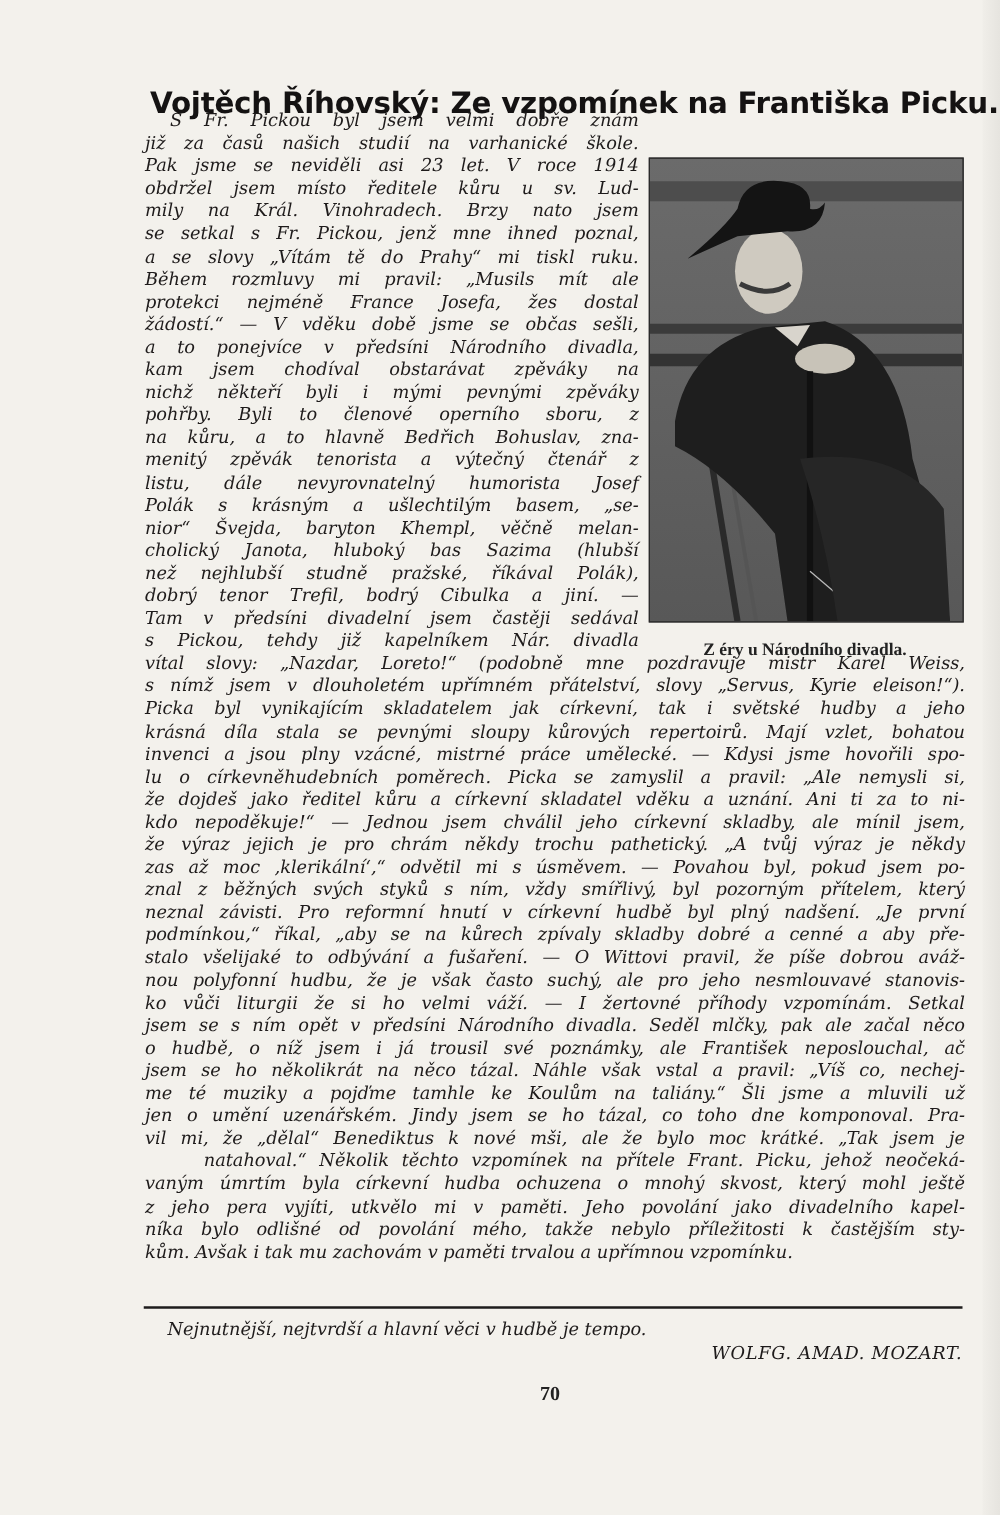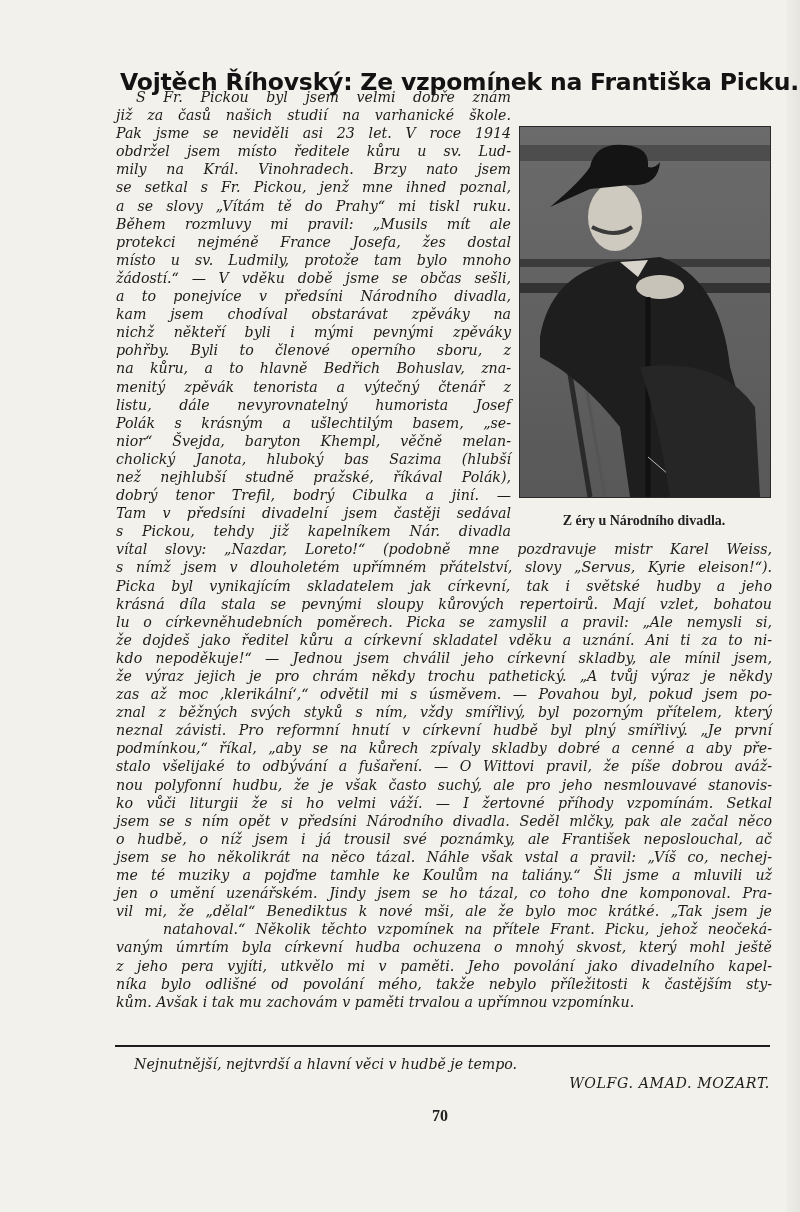--- a/index.html
+++ b/index.html
@@ -72,21 +72,20 @@
   <div class="narrow-block" id="narrow-block">
       <div class="line first" style="display: block;"><span style="white-space: nowrap; word-spacing: 0px;">S Fr. Pickou byl jsem velmi dobře znám</span></div>
       <div class="line" style="display: block;"><span style="white-space: nowrap; word-spacing: 0px;">již za časů našich studií na varhanické škole.</span></div>
       <div class="line" style="display: block;"><span style="white-space: nowrap; word-spacing: 0px;">Pak jsme se neviděli asi 23 let. V roce 1914</span></div>
       <div class="line" style="display: block;"><span style="white-space: nowrap; word-spacing: 0px;">obdržel jsem místo ředitele kůru u sv. Lud-</span></div>
       <div class="line" style="display: block;"><span style="white-space: nowrap; word-spacing: 0px;">mily na Král. Vinohradech. Brzy nato jsem</span></div>
       <div class="line" style="display: block;"><span style="white-space: nowrap; word-spacing: 0px;">se setkal s Fr. Pickou, jenž mne ihned poznal,</span></div>
       <div class="line" style="display: block;"><span style="white-space: nowrap; word-spacing: 0px;">a se slovy „Vítám tě do Prahy“ mi tiskl ruku.</span></div>
       <div class="line" style="display: block;"><span style="white-space: nowrap; word-spacing: 0px;">Během rozmluvy mi pravil: „Musils mít ale</span></div>
       <div class="line" style="display: block;"><span style="white-space: nowrap; word-spacing: 0px;">protekci nejméně France Josefa, žes dostal</span></div>
-      <div class="line" style="display: block;"><span style="white-space: nowrap; word-spacing: 0px;">místo u sv. Ludmily, protože tam bylo mnoho</span></div>
       <div class="line" style="display: block;"><span style="white-space: nowrap; word-spacing: 0px;">žádostí.“ — V vděku době jsme se občas sešli,</span></div>
       <div class="line" style="display: block;"><span style="white-space: nowrap; word-spacing: 0px;">a to ponejvíce v předsíni Národního divadla,</span></div>
       <div class="line" style="display: block;"><span style="white-space: nowrap; word-spacing: 0px;">kam jsem chodíval obstarávat zpěváky na</span></div>
       <div class="line" style="display: block;"><span style="white-space: nowrap; word-spacing: 0px;">nichž někteří byli i mými pevnými zpěváky</span></div>
       <div class="line" style="display: block;"><span style="white-space: nowrap; word-spacing: 0px;">pohřby. Byli to členové operního sboru, z</span></div>
       <div class="line" style="display: block;"><span style="white-space: nowrap; word-spacing: 0px;">na kůru, a to hlavně Bedřich Bohuslav, zna-</span></div>
       <div class="line" style="display: block;"><span style="white-space: nowrap; word-spacing: 0px;">menitý zpěvák tenorista a výtečný čtenář z</span></div>
       <div class="line" style="display: block;"><span style="white-space: nowrap; word-spacing: 0px;">listu, dále nevyrovnatelný humorista Josef</span></div>
       <div class="line" style="display: block;"><span style="white-space: nowrap; word-spacing: 0px;">Polák s krásným a ušlechtilým basem, „se-</span></div>
       <div class="line" style="display: block;"><span style="white-space: nowrap; word-spacing: 0px;">nior“ Švejda, baryton Khempl, věčně melan-</span></div>
@@ -94,27 +93,28 @@
       <div class="line" style="display: block;"><span style="white-space: nowrap; word-spacing: 0px;">než nejhlubší studně pražské, říkával Polák),</span></div>
       <div class="line" style="display: block;"><span style="white-space: nowrap; word-spacing: 0px;">dobrý tenor Trefil, bodrý Cibulka a jiní. —</span></div>
       <div class="line" style="display: block;"><span style="white-space: nowrap; word-spacing: 0px;">Tam v předsíni divadelní jsem častěji sedával</span></div>
       <div class="line" style="display: block;"><span style="white-space: nowrap; word-spacing: 0px; margin-top: 28px;">s Pickou, tehdy již kapelníkem Nár. divadla</span></div>
     </div>
   <div class="wide-block" id="wide-block">
       <div class="line" style="display: block;"><span style="white-space: nowrap; word-spacing: 0px;">vítal slovy: „Nazdar, Loreto!“ (podobně mne pozdravuje mistr Karel Weiss,</span></div>
       <div class="line" style="display: block;"><span style="white-space: nowrap; word-spacing: 0px;">s nímž jsem v dlouholetém upřímném přátelství, slovy „Servus, Kyrie eleison!“).</span></div>
       <div class="line" style="display: block;"><span style="white-space: nowrap; word-spacing: 0px;">Picka byl vynikajícím skladatelem jak církevní, tak i světské hudby a jeho</span></div>
       <div class="line" style="display: block;"><span style="white-space: nowrap; word-spacing: 0px;">krásná díla stala se pevnými sloupy kůrových repertoirů. Mají vzlet, bohatou</span></div>
+      <div class="line" style="display: block;"><span style="white-space: nowrap; word-spacing: 0px;">invenci a jsou plny vzácné, mistrné práce umělecké. — Kdysi jsme hovořili spo-</span></div>
       <div class="line" style="display: block;"><span style="white-space: nowrap; word-spacing: 0px;">lu o církevněhudebních poměrech. Picka se zamyslil a pravil: „Ale nemysli si,</span></div>
       <div class="line" style="display: block;"><span style="white-space: nowrap; word-spacing: 0px;">že dojdeš jako ředitel kůru a církevní skladatel vděku a uznání. Ani ti za to ni-</span></div>
       <div class="line" style="display: block;"><span style="white-space: nowrap; word-spacing: 0px;">kdo nepoděkuje!“ — Jednou jsem chválil jeho církevní skladby, ale mínil jsem,</span></div>
       <div class="line" style="display: block;"><span style="white-space: nowrap; word-spacing: 0px;">že výraz jejich je pro chrám někdy trochu pathetický. „A tvůj výraz je někdy</span></div>
       <div class="line" style="display: block;"><span style="white-space: nowrap; word-spacing: 0px;">zas až moc ‚klerikální‘,“ odvětil mi s úsměvem. — Povahou byl, pokud jsem po-</span></div>
       <div class="line" style="display: block;"><span style="white-space: nowrap; word-spacing: 0px;">znal z běžných svých styků s ním, vždy smířlivý, byl pozorným přítelem, který</span></div>
-      <div class="line" style="display: block;"><span style="white-space: nowrap; word-spacing: 0px;">neznal závisti. Pro reformní hnutí v církevní hudbě byl plný smířlivý. „Je první</span></div>
+      <div class="line" style="display: block;"><span style="white-space: nowrap; word-spacing: 0px;">neznal závisti. Pro reformní hnutí v církevní hudbě byl plný nadšení. „Je první</span></div>
       <div class="line" style="display: block;"><span style="white-space: nowrap; word-spacing: 0px;">podmínkou,“ říkal, „aby se na kůrech zpívaly skladby dobré a cenné a aby pře-</span></div>
       <div class="line" style="display: block;"><span style="white-space: nowrap; word-spacing: 0px;">stalo všelijaké to odbývání a fušaření. — O Wittovi pravil, že píše dobrou aváž-</span></div>
       <div class="line" style="display: block;"><span style="white-space: nowrap; word-spacing: 0px;">nou polyfonní hudbu, že je však často suchý, ale pro jeho nesmlouvavé stanovis-</span></div>
       <div class="line" style="display: block;"><span style="white-space: nowrap; word-spacing: 0px;">ko vůči liturgii že si ho velmi váží. — I žertovné příhody vzpomínám. Setkal</span></div>
       <div class="line" style="display: block;"><span style="white-space: nowrap; word-spacing: 0px;">jsem se s ním opět v předsíni Národního divadla. Seděl mlčky, pak ale začal něco</span></div>
       <div class="line" style="display: block;"><span style="white-space: nowrap; word-spacing: 0px;">o hudbě, o níž jsem i já trousil své poznámky, ale František neposlouchal, ač</span></div>
       <div class="line" style="display: block;"><span style="white-space: nowrap; word-spacing: 0px;">jsem se ho několikrát na něco tázal. Náhle však vstal a pravil: „Víš co, nechej-</span></div>
       <div class="line" style="display: block;"><span style="white-space: nowrap; word-spacing: 0px;">me té muziky a pojďme tamhle ke Koulům na taliány.“ Šli jsme a mluvili už</span></div>
       <div class="line" style="display: block;"><span style="white-space: nowrap; word-spacing: 0px;">jen o umění uzenářském. Jindy jsem se ho tázal, co toho dne komponoval. Pra-</span></div>
       <div class="line" style="display: block;"><span style="white-space: nowrap; word-spacing: 0px;">vil mi, že „dělal“ Benediktus k nové mši, ale že bylo moc krátké. „Tak jsem je</span></div>

